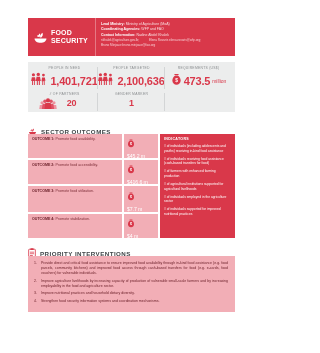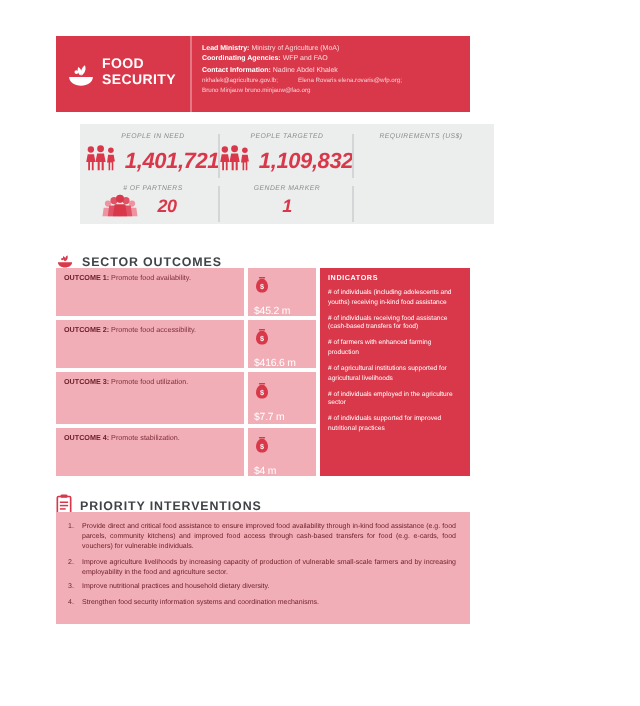--- a/index.html
+++ b/index.html
@@ -34,25 +34,24 @@
     color: #ffffff; font-size: 3.5px; line-height: 5.4px;
   }
   .contact .ln { white-space: nowrap; }
   .contact b { font-weight: bold; }
   .contact .lt { color: #f8dadd; }
   .contact .mail { font-size: 3.1px; color: #f6ccd1; line-height: 5px; }
   .contact .mail .sp { display: inline-block; width: 10px; }
 
   
   .stats {
-    position: absolute; left: 40px; top: 62px;
+    position: absolute; left: 28px; top: 62px;
     width: 207px; height: 50px;
     background: #eceded;
     padding: 4px 3px 3px 3px;
-    font-style: italic;
   }
   .stat-row { display: flex; }
   .stat-row.top { height: 24px; }
   .stat-row.bot { height: 22px; padding-top: 2px; }
   .stat {
     flex: 1; position: relative;
     display: flex; flex-direction: column; align-items: center;
     justify-content: flex-start;
   }
   .stat.div-r::after {
@@ -204,26 +203,37 @@
           <span class="ico">
             <svg viewBox="0 0 28 22" width="17" height="14">
               <circle cx="4" cy="4" r="2.6" fill="#d9384a"></circle>
               <path d="M1.4 8h5.2l1.2 6.2H6.3V21H4.8v-6.8H3.3V21H1.8v-6.8H.2z" fill="#d9384a"></path>
               <circle cx="12" cy="3.4" r="2.8" fill="#d9384a"></circle>
               <path d="M9.2 7.2h5.6l1.4 7H14.6V21h-1.7v-6.8h-1.6V21H9.6v-6.8H7.8z" fill="#d9384a"></path>
               <circle cx="20.5" cy="4.6" r="2.3" fill="#d9384a"></circle>
               <path d="M18.2 8.4h4.6l1 5.4h-1.3V21h-1.3v-6.2h-1.3V21h-1.3v-6.2h-1.3z" fill="#d9384a"></path>
             </svg>
           </span>
-          <span class="stat-value">1,109,832</span>
+          <span class="stat-value">2,100,636</span>
         </div>
       </div>
 
       <div class="stat">
         <div class="stat-label">REQUIREMENTS (US$)</div>
+        <div class="stat-body">
+          <span class="ico">
+            <svg viewBox="0 0 20 22" width="11" height="13">
+              <rect x="6" y="1" width="8" height="2" rx="1" fill="#d9384a"></rect>
+              <path d="M7.5 3.5h5c3.2 2.1 5 5.3 5 9.4 0 4.6-3.3 7.6-7.5 7.6S2.5 17.5 2.5 12.9c0-4.1 1.8-7.3 5-9.4z" fill="#d9384a"></path>
+              <text x="10" y="16" font-size="9" fill="#ffffff" text-anchor="middle" font-family="Liberation Sans, sans-serif" font-weight="bold">$</text>
+            </svg>
+          </span>
+          <span class="stat-value">473.5</span>
+          <span class="stat-unit">million</span>
+        </div>
       </div>
 
     </div>
 
     <div class="stat-row bot">
 
       <div class="stat div-r">
         <div class="stat-label"># OF PARTNERS</div>
         <div class="stat-body">
           <span class="ico" style="position:absolute;left:8px;top:4px;">

